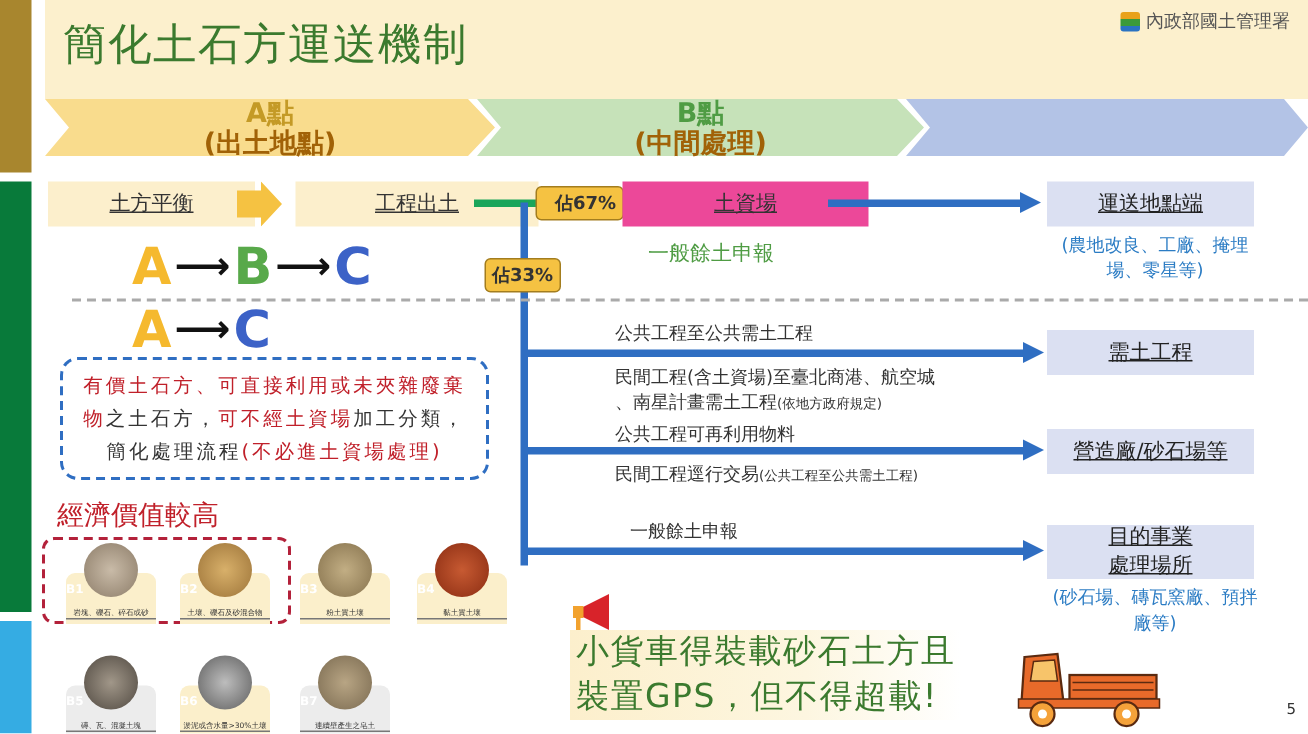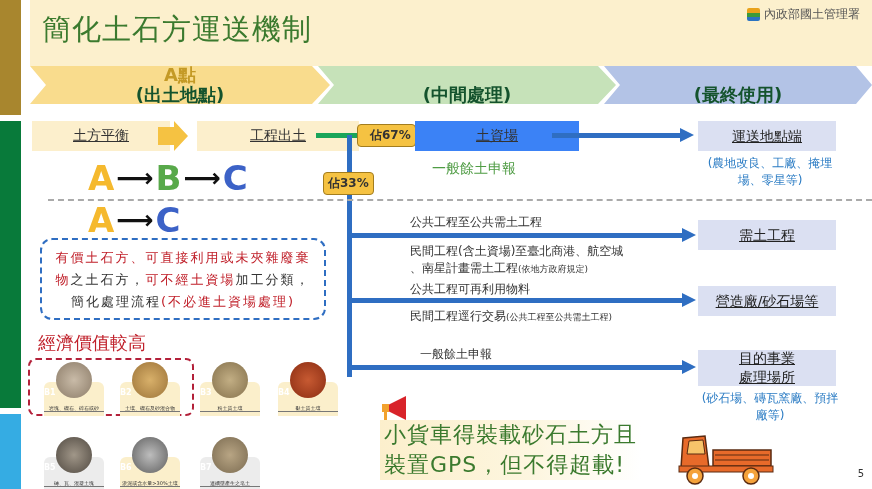--- a/index.html
+++ b/index.html
@@ -16,25 +16,25 @@
   .title-bg { left: 30px; top: 0; width: 842px; height: 66px; background: #fcf0cd; }
   .title { left: 42px; top: 10px; font-size: 29px; color: #3b7a2e; font-weight: normal; letter-spacing: 1px; }
   .agency { right: 12px; top: 6px; font-size: 12px; color: #555; display: flex; align-items: center; gap: 4px; text-align: right; }
   .agency-logo { width: 13px; height: 13px; background: linear-gradient(#e9a21b 0 35%, #3b9a3a 35% 70%, #2a73c2 70%); border-radius: 2px; }
 
   
   .chev { top: 66px; height: 38px; }
   .chev svg { display: block; }
   .chev-label { position: absolute; left: 0; right: 0; text-align: center; font-weight: bold; }
   .chev-letter { top: -3px; font-size: 18px; }
-  .chev-sub { top: 17px; font-size: 18px; color: #14532d; }
+  .chev-sub { top: 17px; font-size: 18px; color: #a16207; }
 
   
   .box-a { top: 121px; height: 30px; background: #fcefcc; display: flex; align-items: center; justify-content: center; font-size: 14px; color: #333; text-decoration: underline; }
-  .box-b { left: 415px; top: 121px; width: 164px; height: 30px; background: #3b82f6; display: flex; align-items: center; justify-content: center; font-size: 14px; color: #333; text-decoration: underline; }
+  .box-b { left: 415px; top: 121px; width: 164px; height: 30px; background: #ec4899; display: flex; align-items: center; justify-content: center; font-size: 14px; color: #333; text-decoration: underline; }
   .dest { background: #dbe0f2; display: flex; align-items: center; justify-content: center; font-size: 14px; color: #222; text-decoration: underline; text-align: center; flex-direction: column; line-height: 19px; }
   .dest-note { font-size: 12px; color: #2b7cc4; text-align: center; line-height: 17px; }
 
   .badge { background: #f5c242; border: 1px solid #a37d1e; border-radius: 4px; font-size: 12px; color: #333; font-weight: bold; padding: 2px 4px; }
 
   .line-blue { background: #2f6ec2; }
   .arrowhead { width: 0; height: 0; border-top: 7px solid transparent; border-bottom: 7px solid transparent; border-left: 14px solid #2f6ec2; }
 
   .path-label { font-size: 12px; color: #333; white-space: nowrap; }
   .path-label small { font-size: 9px; }
@@ -83,27 +83,27 @@
   <svg width="300" height="38">
       <polygon points="0,0 282,0 300,19 282,38 0,38 16,19" fill="#f9dc8d"></polygon>
     </svg>
   <div class="chev-label chev-letter" style="color:#c49a26">A點</div>
   <div class="chev-label chev-sub">(出土地點)</div>
 </div>
 <div class="abs chev" style="left:318px;width:298px;">
   <svg width="298" height="38">
       <polygon points="0,0 280,0 298,19 280,38 0,38 16,19" fill="#c6e2b9"></polygon>
     </svg>
+  <div class="chev-label chev-letter" style="color:#4f9c44">B點</div>
   <div class="chev-label chev-sub">(中間處理)</div>
 </div>
 <div class="abs chev" style="left:604px;width:268px;">
   <svg width="268" height="38">
       <polygon points="0,0 252,0 268,19 252,38 0,38 16,19" fill="#b3c3e6"></polygon>
     </svg>
-  <div class="chev-label chev-sub">(最終使用)</div>
 </div>
 
 <div class="abs box-a" style="left:32px;width:138px;">土方平衡</div>
 <div class="abs" style="left:158px;top:121px;">
   <svg width="30" height="30">
       <polygon points="0,6 16,6 16,0 30,15 16,30 16,24 0,24" fill="#f5c242"></polygon>
     </svg>
 </div>
 <div class="abs box-a" style="left:197px;width:162px;">工程出土</div>
 

